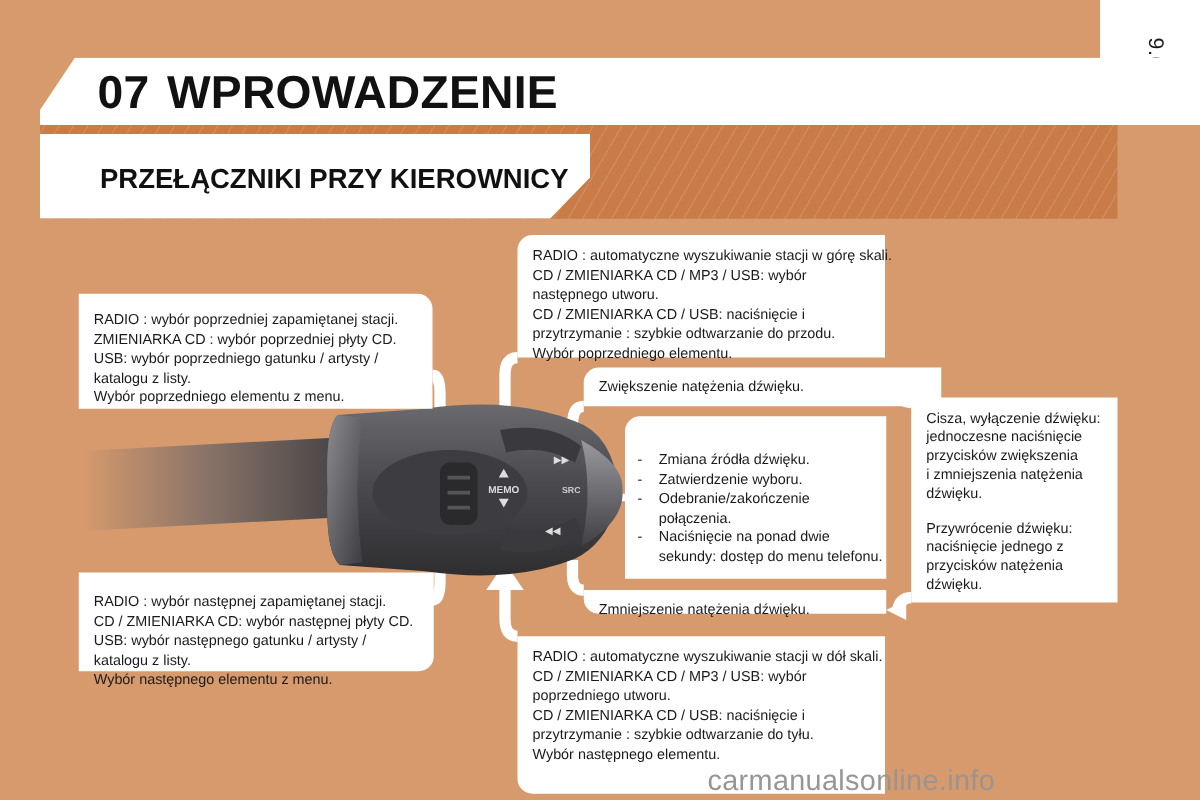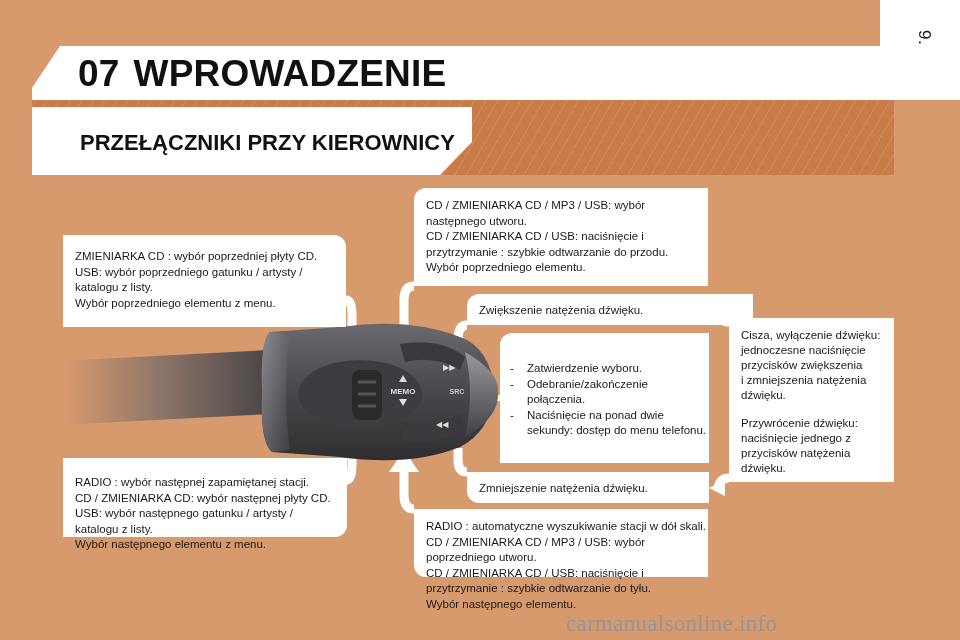--- a/index.html
+++ b/index.html
@@ -17,35 +17,35 @@
     .hatch { position:absolute; left:32px; top:100px; width:862px; height:75px; background:#c97c48;
       background-image:repeating-linear-gradient(-60deg, rgba(255,255,255,0.12) 0 1px, transparent 1px 10px); }
     .sub-band { position:absolute; left:32px; top:107px; width:440px; height:68px; background:#fff;
       clip-path:polygon(0 0, 100% 0, 100% 30%, 69% 100%, 0 100%); clip-path:polygon(0 0, 440px 0, 440px 35px, 408px 68px, 0 68px); }
     .sub-text { position:absolute; left:80px; top:130px; font-size:22px; font-weight:bold; color:#111; }
 
     .box { position:absolute; background:#fff; font-size:11.5px; line-height:15.5px; color:#1a1a1a; }
     .b-left-top { left:63px; top:235px; width:283px; height:92px; border-radius:0 12px 0 0; padding:14px 0 0 12px; }
     .b-left-bot { left:63px; top:458px; width:284px; height:79px; border-radius:0 0 12px 0; padding:17px 0 0 12px; }
     .b-top { left:414px; top:188px; width:294px; height:98px; border-radius:12px 0 0 0; padding:10px 0 0 12px; }
-    .b-bot { left:414px; top:509px; width:294px; height:68px; border-radius:0 0 0 12px; padding:10px 0 0 12px; }
+    .b-bot { left:414px; top:509px; width:294px; height:126px; border-radius:0 0 0 12px; padding:10px 0 0 12px; }
     .b-up { left:467px; top:294px; width:286px; height:31px; border-radius:12px 0 0 0; padding:9px 0 0 12px; }
-    .b-down { left:467px; top:472px; width:242px; height:31px; border-radius:0 0 0 12px; padding:9px 0 0 12px; }
+    .b-down { left:467px; top:472px; width:242px; height:19px; border-radius:0 0 0 12px; padding:9px 0 0 12px; }
     .b-mid { left:500px; top:333px; width:209px; height:130px; border-radius:12px 0 0 0; padding:28px 0 0 10px; }
     .b-right { left:729px; top:318px; width:165px; height:164px; padding:10px 0 0 12px; line-height:15px; }
     .b-mid ul { list-style:none; }
     .b-mid li { position:relative; padding-left:17px; }
     .b-mid li::before { content:"-"; position:absolute; left:0; }
     .line { display:block; white-space:nowrap; }
     .gap { height:13px; }
 
     .stalk { position:absolute; left:65px; top:355px; width:220px; height:64px; transform:skewY(-3deg);
       background:linear-gradient(90deg, rgba(215,154,109,1) 0%, #8a7468 45%, #3f3e42 100%); }
     .knob { position:absolute; left:260px; top:322px; width:240px; height:140px; }
-    .watermark { position:absolute; left:566px; top:611px; font-size:23px; color:#9a9493; letter-spacing:0.3px;font-family:Liberation Serif, serif; }
+    .watermark { position:absolute; left:566px; top:611px; font-size:23px; color:#9a9493; letter-spacing:0.3px; }
   </style>
 </head>
 <body>
 
 <div class="page-strip"></div>
 <div class="page-num">9.69</div>
 
 <div class="title-band"></div>
 <div class="title-text">
   <span class="num">07</span><span>WPROWADZENIE</span>
@@ -107,35 +107,37 @@
   <path d="M205 30 Q240 50 238 70 Q240 95 205 115 Q215 70 205 30 Z" fill="url(#endG)"></path>
   <polygon points="139,60 143,53 147,60" fill="#ddd"></polygon>
   <polygon points="139,77 147,77 143,84" fill="#ddd"></polygon>
   <text x="143" y="72" font-family="Liberation Sans, sans-serif" font-size="8" font-weight="bold" fill="#ddd" text-anchor="middle">MEMO</text>
   <text x="197" y="72" font-family="Liberation Sans, sans-serif" font-size="7" font-weight="bold" fill="#ccc" text-anchor="middle">SRC</text>
   <text x="183" y="48" font-family="DejaVu Sans, sans-serif" font-size="8" fill="#ddd">▶▶</text>
   <text x="176" y="105" font-family="DejaVu Sans, sans-serif" font-size="8" fill="#ddd">◀◀</text>
 </svg>
 
 <div class="box b-left-top">
+  <span class="line">RADIO : wybór poprzedniej zapamiętanej stacji.</span>
   <span class="line">ZMIENIARKA CD : wybór poprzedniej płyty CD.</span>
   <span class="line">USB: wybór poprzedniego gatunku / artysty /</span>
   <span class="line">katalogu z listy.</span>
   <span class="line">Wybór poprzedniego elementu z menu.</span>
 </div>
 
 <div class="box b-left-bot">
   <span class="line">RADIO : wybór następnej zapamiętanej stacji.</span>
   <span class="line">CD / ZMIENIARKA CD: wybór następnej płyty CD.</span>
   <span class="line">USB: wybór następnego gatunku / artysty /</span>
   <span class="line">katalogu z listy.</span>
   <span class="line">Wybór następnego elementu z menu.</span>
 </div>
 
 <div class="box b-top">
+  <span class="line">RADIO : automatyczne wyszukiwanie stacji w górę skali.</span>
   <span class="line">CD / ZMIENIARKA CD / MP3 / USB: wybór</span>
   <span class="line">następnego utworu.</span>
   <span class="line">CD / ZMIENIARKA CD / USB: naciśnięcie i</span>
   <span class="line">przytrzymanie : szybkie odtwarzanie do przodu.</span>
   <span class="line">Wybór poprzedniego elementu.</span>
 </div>
 
 <div class="box b-bot">
   <span class="line">RADIO : automatyczne wyszukiwanie stacji w dół skali.</span>
   <span class="line">CD / ZMIENIARKA CD / MP3 / USB: wybór</span>
@@ -148,20 +150,21 @@
 <div class="box b-up">
   <span class="line">Zwiększenie natężenia dźwięku.</span>
 </div>
 
 <div class="box b-down">
   <span class="line">Zmniejszenie natężenia dźwięku.</span>
 </div>
 
 <div class="box b-mid">
   <ul>
+    <li><span class="split"><span class="line">Zmiana źródła dźwięku.</span></span></li>
     <li><span class="split"><span class="line">Zatwierdzenie wyboru.</span></span></li>
     <li><span class="split"><span class="line">Odebranie/zakończenie</span><span class="line">połączenia.</span></span></li>
     <li><span class="split"><span class="line">Naciśnięcie na ponad dwie</span><span class="line">sekundy: dostęp do menu telefonu.</span></span></li>
   </ul>
 </div>
 
 <div class="box b-right">
   <span class="line">Cisza, wyłączenie dźwięku:</span>
   <span class="line">jednoczesne naciśnięcie</span>
   <span class="line">przycisków zwiększenia</span>

